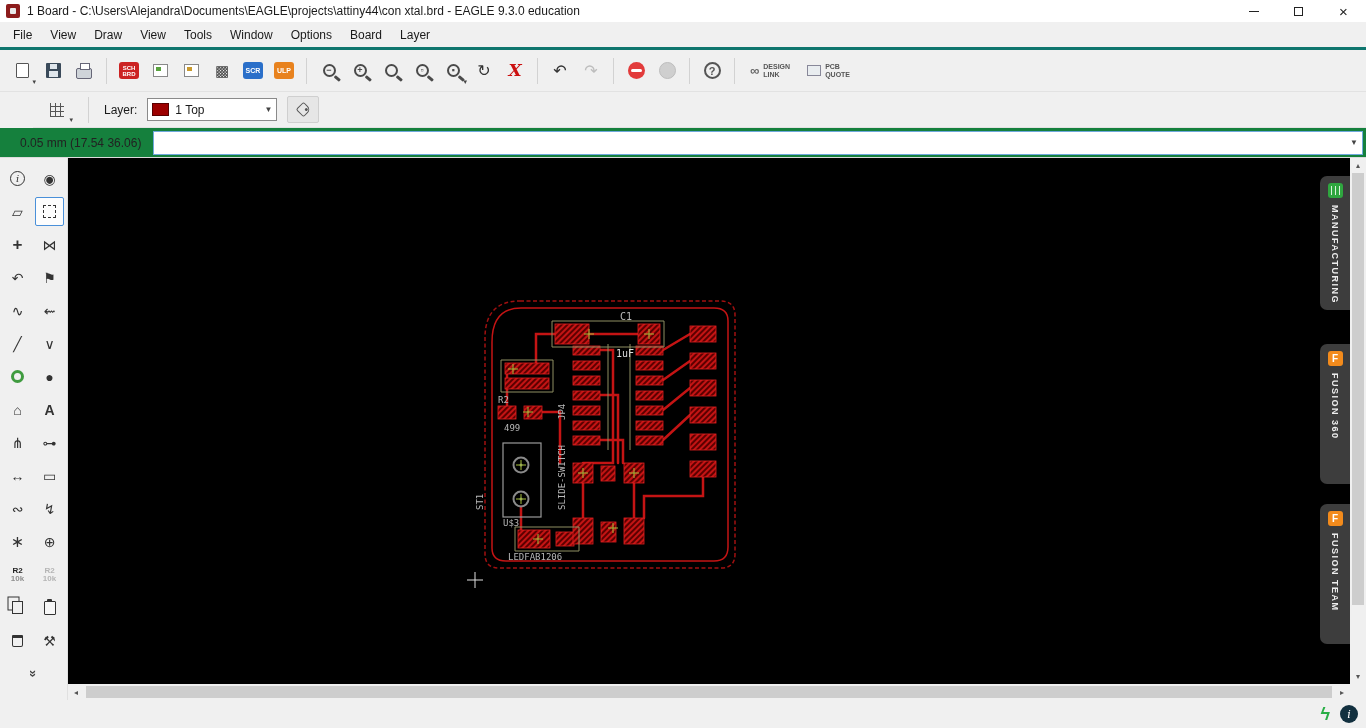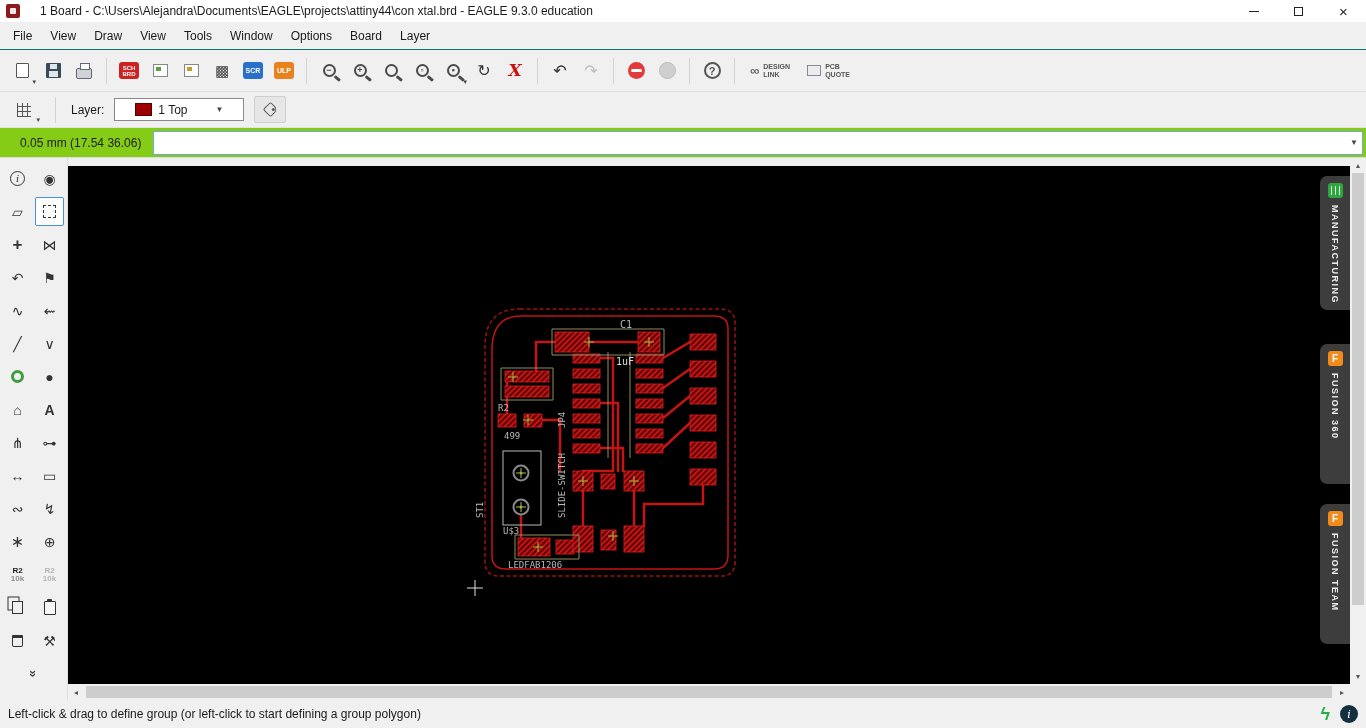--- a/index.html
+++ b/index.html
@@ -1,31 +1,31 @@
 <!DOCTYPE html>
 <html><head>
 <meta charset="utf-8">
 <style>
   *{box-sizing:border-box;margin:0;padding:0;}
   html,body{width:1366px;height:728px;overflow:hidden;}
   body{font-family:"Liberation Sans",sans-serif;font-size:12px;background:#f0f0f0;color:#1a1a1a;}
 
   
-  .titlebar{height:22px;background:#ffffff;display:flex;align-items:center;padding-left:6px;gap:20px;}
+  .titlebar{height:22px;background:#ffffff;display:flex;align-items:center;padding-left:6px;gap:7px;}
   .app-icon{width:14px;height:14px;background:#8c1c1c;border-radius:2px;position:relative;flex:0 0 auto;}
   .app-icon::after{content:"";position:absolute;inset:4px;background:#e9e9e9;border-radius:1px;}
   .title{white-space:nowrap;overflow:hidden;font-size:12px;}
   .win-controls{margin-left:auto;display:flex;height:100%;}
   .win-btn{width:45px;height:100%;display:flex;align-items:center;justify-content:center;color:#222;}
   .minline{width:10px;height:1px;background:#222;}
   .maxbox{width:9px;height:9px;border:1px solid #222;}
   .closex{font-size:15px;line-height:1;}
 
   
-  .menubar{height:28px;display:flex;align-items:center;padding:0 4px;background:#f0f0f0;border-bottom:1px solid #0f766e;}
+  .menubar{height:28px;display:flex;align-items:center;padding:0 4px;background:#f0f0f0;border-bottom:3px solid #0f766e;}
   .menu-item{padding:4px 9px;}
 
   
   .toolbar{height:42px;display:flex;align-items:center;padding:0 8px;background:#f0f0f0;border-bottom:1px solid #e2e2e2;gap:3px;}
   .tb{width:28px;height:28px;display:flex;align-items:center;justify-content:center;position:relative;border-radius:3px;}
   .sep{width:1px;height:26px;background:#d2d2d2;margin:0 5px;flex:0 0 auto;}
   .caret{position:absolute;right:0;bottom:0;font-size:7px;color:#444;line-height:7px;}
   .idoc{width:13px;height:15px;background:#fff;border:1.5px solid #555;border-radius:1px;}
   .ifloppy{width:15px;height:15px;background:#3a4a5a;border-radius:1px;position:relative;}
   .ifloppy::before{content:"";position:absolute;left:4px;top:1px;width:7px;height:5px;background:#dfe6ec;}
@@ -48,32 +48,32 @@
   .stop{width:17px;height:17px;border-radius:50%;background:#e23b3b;position:relative;}
   .stop::after{content:"";position:absolute;left:3px;right:3px;top:7px;height:3px;background:#fff;border-radius:1.5px;}
   .go{width:17px;height:17px;border-radius:50%;background:#cfcfcf;border:1px solid #bdbdbd;}
   .helpc{width:17px;height:17px;border-radius:50%;border:2px solid #555;color:#555;font-weight:bold;font-size:11px;display:flex;align-items:center;justify-content:center;}
   .tb2{display:flex;align-items:center;gap:4px;padding:0 7px;height:28px;}
   .tb2 .txt{font-size:7px;font-weight:bold;color:#555;line-height:8px;white-space:nowrap;}
   .ilink{font-size:13px;color:#666;font-weight:bold;line-height:1;}
   .iboard{width:14px;height:11px;background:#e9edf0;border:1px solid #889;}
 
   
-  .layerbar{height:36px;display:flex;align-items:center;padding:0 8px;background:#f0f0f0;border-bottom:1px solid #e2e2e2;gap:10px;}
+  .layerbar{height:36px;display:flex;align-items:center;padding:0 8px;background:#f0f0f0;border-bottom:1px solid #e2e2e2;gap:10px;margin-left:33px;}
   .gridbtn{width:32px;height:26px;display:flex;align-items:center;justify-content:center;position:relative;}
   .igrid{width:14px;height:14px;background:repeating-linear-gradient(0deg,#555 0 1px,transparent 1px 5px),repeating-linear-gradient(90deg,#555 0 1px,transparent 1px 5px);}
-  .layer-select{width:130px;height:23px;background:#fff;border:1px solid #8a8a8a;display:flex;align-items:center;gap:6px;padding:0 20px;}
+  .layer-select{width:130px;height:23px;background:#fff;border:1px solid #8a8a8a;display:flex;align-items:center;gap:6px;padding:0 4px;}
   .swatch{width:17px;height:13px;background:#9d0000;border:1px solid #5a0000;flex:0 0 auto;}
   .dd{margin-left:auto;font-size:8px;color:#444;}
   .tagbtn{width:32px;height:27px;background:#e6e6e6;border:1px solid #cfcfcf;border-radius:2px;display:flex;align-items:center;justify-content:center;}
   .itag{width:11px;height:11px;border:1.5px solid #555;border-radius:2px 5px 2px 2px;transform:rotate(45deg);position:relative;}
   .itag::after{content:"";position:absolute;right:1px;top:1px;width:3px;height:3px;border-radius:50%;background:#555;}
 
   
-  .cmdbar{height:30px;display:flex;align-items:center;background:#84cc16;border-bottom:1px solid #dcdcdc;padding-left:8px;}
+  .cmdbar{height:30px;display:flex;align-items:center;background:#15803d;border-bottom:1px solid #dcdcdc;padding-left:8px;}
   .coords{padding:0 12px;white-space:nowrap;color:#222;}
   .cmdwrap{flex:1;height:24px;display:flex;align-items:center;border:1px solid #6fa8dc;background:#fff;margin-right:3px;}
   .cmdinput{flex:1;height:100%;border:none;outline:none;font-family:"Liberation Sans",sans-serif;font-size:12px;padding:0 6px;background:transparent;}
   .cmddd{width:16px;height:100%;display:flex;align-items:center;justify-content:center;font-size:8px;color:#444;}
 
   
   .main{position:relative;height:542px;background:#f0f0f0;}
   .palette{position:absolute;left:0;top:0;width:68px;height:542px;background:#f0f0f0;border-right:1px solid #e0e0e0;padding-top:4px;display:flex;flex-direction:column;}
   .prow{display:flex;gap:3px;justify-content:center;align-items:center;height:33px;}
   .pbtn{width:29px;height:29px;display:flex;align-items:center;justify-content:center;border:1px solid transparent;border-radius:2px;position:relative;color:#333;font-size:14px;line-height:1;}
@@ -84,21 +84,21 @@
   .nv{font-size:8px;font-weight:bold;line-height:8px;text-align:center;}
   .nv .n{color:#222;display:block;}
   .nv .v{color:#909090;display:block;}
   .nv.gray .n,.nv.gray .v{color:#b5b5b5;}
   .icopy{width:11px;height:13px;border:1.5px solid #333;background:#f0f0f0;box-shadow:-4px -4px 0 -0.5px #f0f0f0,-4px -4px 0 0.5px #333;}
   .ipaste{width:12px;height:14px;border:1.5px solid #333;border-radius:1px;position:relative;background:#f7f7f7;}
   .ipaste::before{content:"";position:absolute;left:2px;top:-3px;width:5px;height:3px;background:#333;border-radius:1px;}
   .itrash{width:11px;height:12px;border:1.5px solid #333;border-top:3px solid #333;border-radius:1px 1px 2px 2px;}
   .rot90{display:inline-block;transform:rotate(90deg);font-size:13px;font-weight:bold;color:#444;}
 
-  .canvas{position:absolute;left:68px;top:8px;width:1282px;height:526px;background:#000;overflow:hidden;}
+  .canvas{position:absolute;left:68px;top:0;width:1282px;height:526px;background:#000;overflow:hidden;}
   .vscroll{position:absolute;right:0;top:0;width:16px;height:526px;background:#f0f0f0;display:flex;flex-direction:column;align-items:center;}
   .sarrow{height:15px;width:16px;display:flex;align-items:center;justify-content:center;font-size:8px;color:#555;}
   .vthumb{width:12px;height:432px;background:#cdcdcd;}
   .hscroll{position:absolute;left:68px;top:526px;width:1282px;height:16px;background:#f0f0f0;display:flex;align-items:center;}
   .hthumb{height:12px;background:#cdcdcd;flex:1;margin:0 2px;}
   .scorner{position:absolute;right:0;top:526px;width:16px;height:16px;background:#f0f0f0;}
 
   .rtab{position:absolute;width:30px;background:#3d3d3d;border-radius:7px 0 0 7px;right:16px;display:flex;flex-direction:column;align-items:center;padding-top:7px;gap:7px;}
   .vtext{writing-mode:vertical-rl;font-size:9px;font-weight:bold;letter-spacing:1.5px;color:#ededed;}
   .mfg-ic{width:15px;height:15px;border-radius:3px;background:#2fa63f;position:relative;}
@@ -498,16 +498,15 @@
   </div>
   <div class="hscroll">
     <span class="sarrow">◂</span>
     <span class="hthumb"></span>
     <span class="sarrow">▸</span>
   </div>
   <div class="scorner"></div>
 </div>
 
 <div class="statusbar">
-  <span class="status-msg">Left-click &amp; drag to define group (or left-click to start defining a group polygon)</span>
   <span class="bolt">ϟ</span>
   <span class="infoc">i</span>
 </div>
 
 </body></html>

